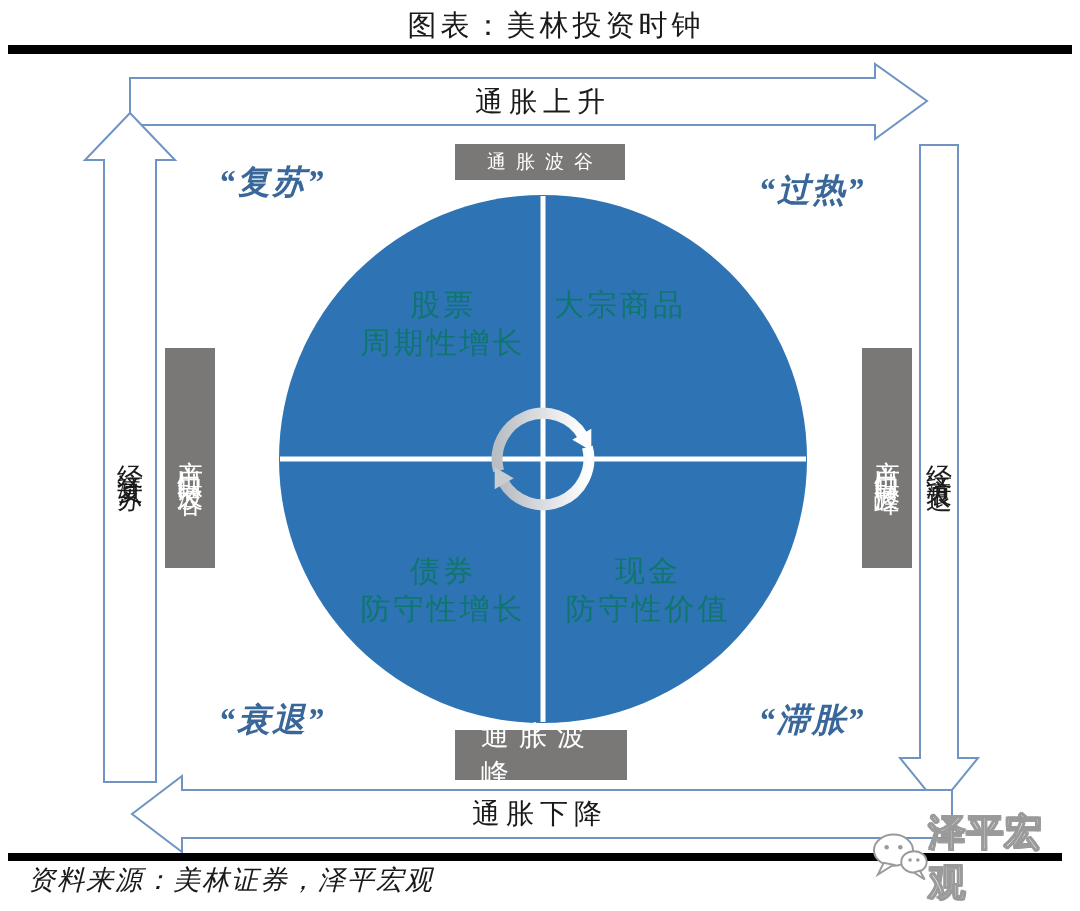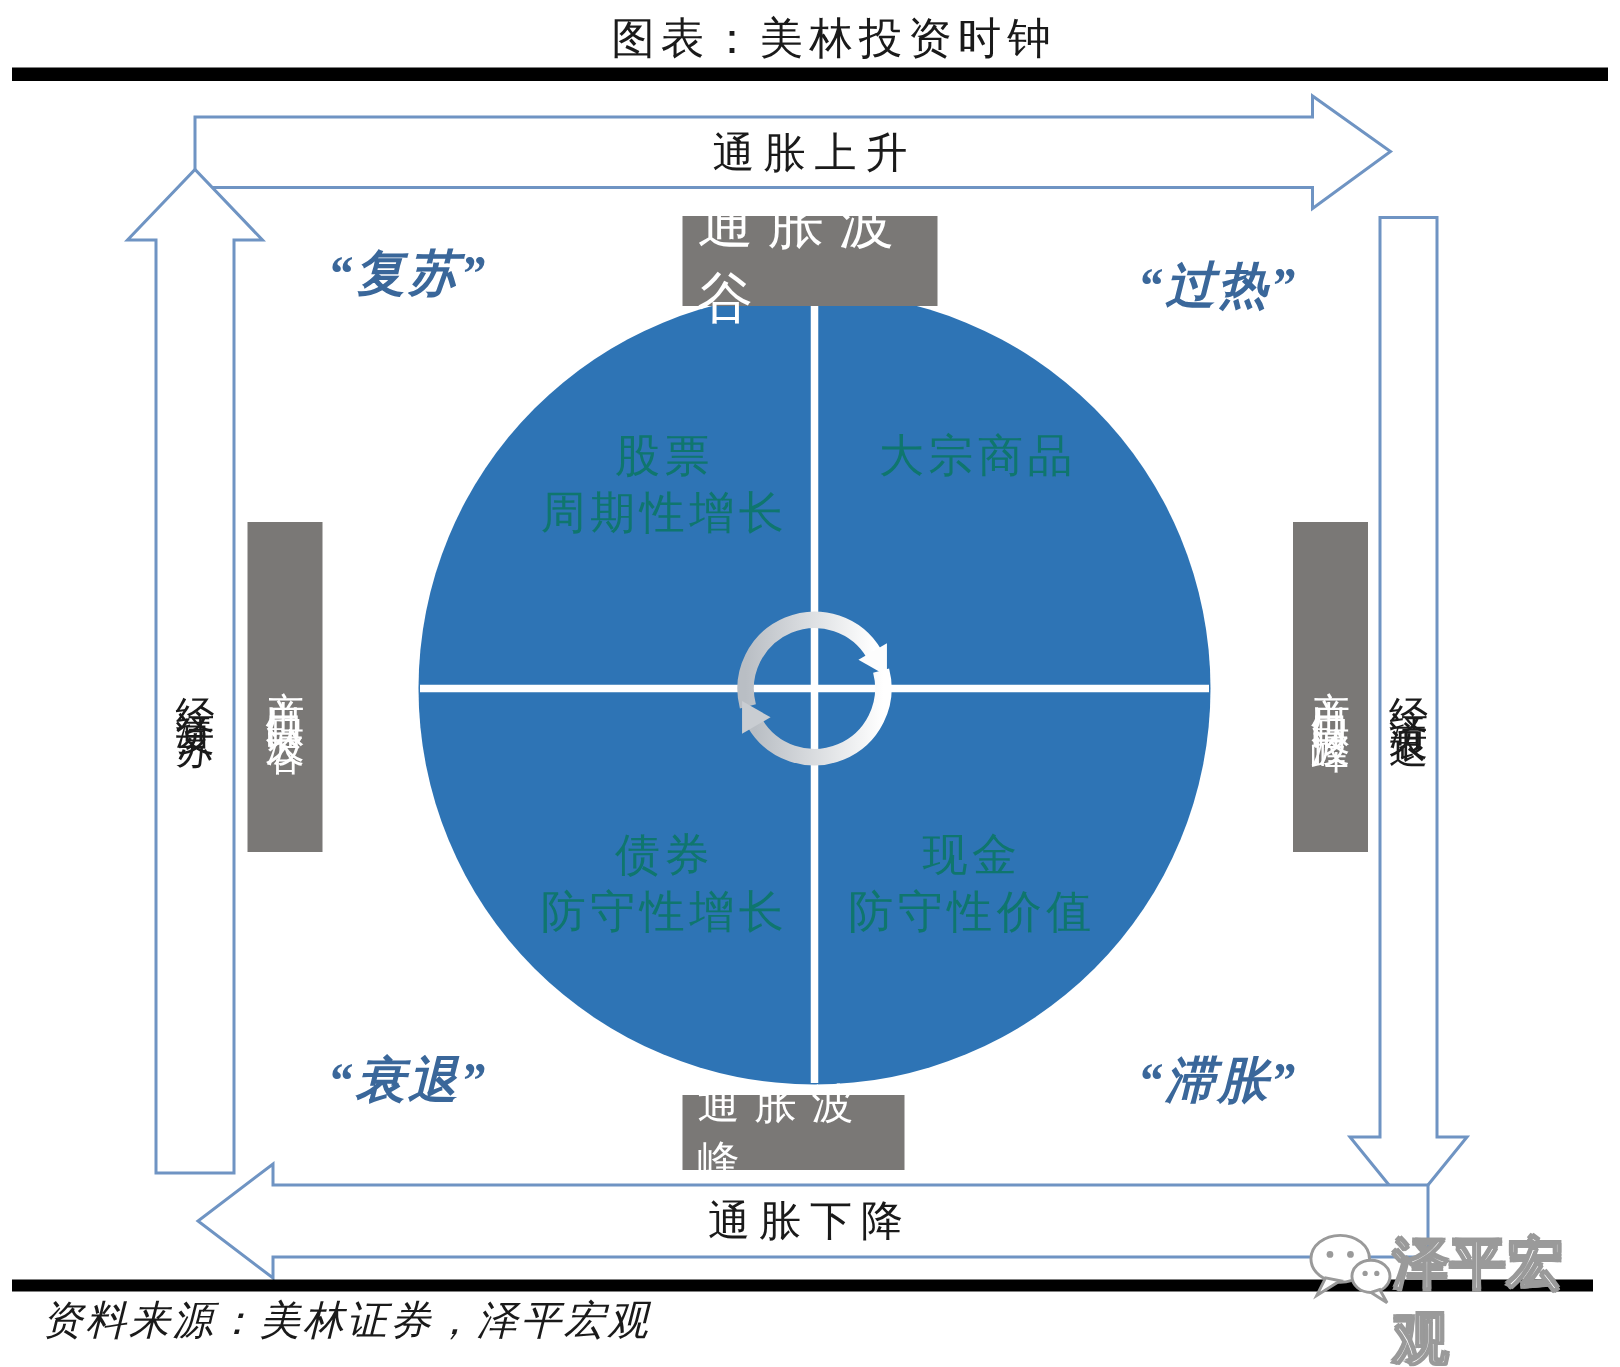--- a/index.html
+++ b/index.html
@@ -13,37 +13,37 @@
   #rule-top{left:8px;top:45px;width:1064px;height:9px;}
   #rule-bottom{left:8px;top:853px;width:1054px;height:8px;}
   #diagram-svg{left:0;top:0;}
   .arrow-label{display:flex;align-items:center;justify-content:center;font-size:28px;letter-spacing:6px;color:#1a1a1a;}
   #arrow-label-top{left:143px;top:80px;width:800px;height:44px;}
   #arrow-label-bottom{left:140px;top:791px;width:800px;height:46px;}
   .v-label{writing-mode:vertical-rl;text-orientation:upright;display:flex;align-items:center;justify-content:center;font-size:26px;letter-spacing:7px;color:#1a1a1a;}
   #arrow-label-left{left:103px;top:385px;width:54px;height:145px;}
   #arrow-label-right{left:917px;top:388px;width:44px;height:140px;}
   .gray-box{background:#7a7876;color:#fff;display:flex;align-items:center;justify-content:center;}
-  #box-top{left:455px;top:144px;width:170px;height:60px;font-size:37px;letter-spacing:10px;padding-left:10px;box-sizing:border-box;}
-  #box-bottom{left:455px;top:730px;width:148px;height:50px;font-size:28px;letter-spacing:10px;padding-left:10px;box-sizing:border-box;}
+  #box-top{left:455px;top:144px;width:170px;height:36px;font-size:19px;letter-spacing:10px;padding-left:10px;box-sizing:border-box;}
+  #box-bottom{left:455px;top:730px;width:172px;height:50px;font-size:28px;letter-spacing:10px;padding-left:26px;box-sizing:border-box;}
   #box-left,#box-right{writing-mode:vertical-rl;text-orientation:upright;font-size:26px;letter-spacing:6px;}
   #box-left{left:165px;top:348px;width:50px;height:220px;}
   #box-right{left:862px;top:348px;width:50px;height:220px;}
   .phase{width:190px;height:46px;text-align:center;font-size:33px;font-style:italic;font-weight:bold;color:#3a679a;letter-spacing:2px;}
   #phase-tl{left:177px;top:160px;}
   #phase-tr{left:717px;top:168px;}
   #phase-bl{left:177px;top:698px;}
   #phase-br{left:717px;top:698px;}
   .quad{width:224px;text-align:center;color:#0f766e;font-size:30px;letter-spacing:3px;line-height:38px;}
   #quad-tl{left:331px;top:286px;}
-  #quad-tr{left:540px;top:286px;}
+  #quad-tr{left:508px;top:286px;}
   #quad-bl{left:331px;top:552px;}
   #quad-br{left:536px;top:552px;text-align:center;}
   #source-line{left:28px;top:862px;font-size:27px;font-style:italic;letter-spacing:2px;color:#1a1a1a;}
-  #watermark{left:872px;top:818px;width:200px;height:80px;display:flex;}
+  #watermark{left:872px;top:818px;width:200px;height:80px;display:flex;align-items:center;}
   #watermark-text{
     font-family:"Liberation Sans","DejaVu Sans",sans-serif;
     font-size:37px;font-weight:bold;color:#fff;letter-spacing:1px;
     -webkit-text-stroke:1.2px #9a9a9a;
     text-shadow:1px 1px 0 #999,-1px -1px 0 #999,1px -1px 0 #999,-1px 1px 0 #999;
   }
 </style>
 </head>
 <body>
 

